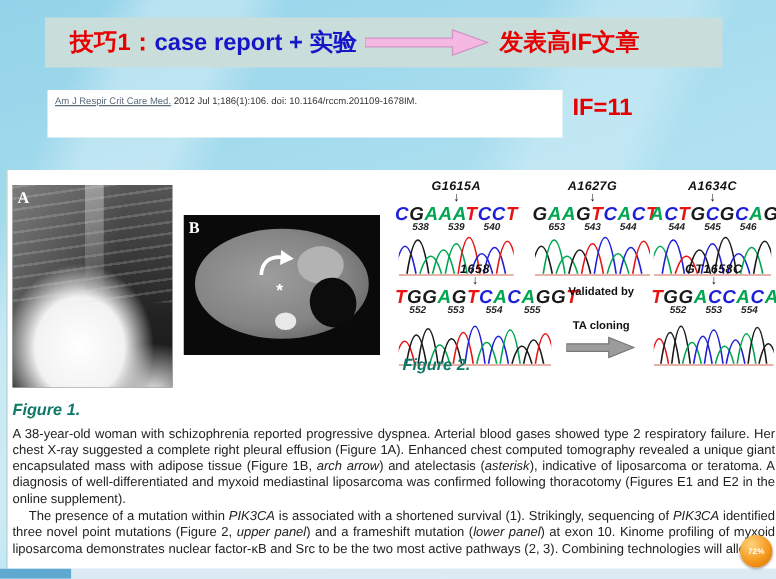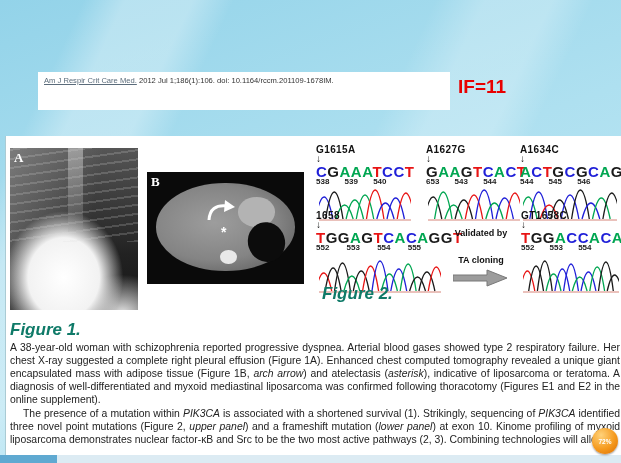--- a/index.html
+++ b/index.html
@@ -46,24 +46,24 @@
   
   .ct{position:absolute;left:141px;top:36px;width:157px;height:112px;background:#0a0a0a;overflow:hidden;}
   .ct-body{position:absolute;left:6%;top:10%;width:88%;height:78%;border-radius:50%;
     background:radial-gradient(ellipse at 42% 45%, #9d9d9d 0%, #848484 55%, #636363 85%, #4a4a4a 100%);}
   .ct-heart{position:absolute;right:14%;top:16%;width:27%;height:34%;border-radius:50%;background:#b3b3b3;}
   .ct-air{position:absolute;right:7%;bottom:10%;width:27%;height:46%;border-radius:50%;
     background:#0c0c0c;transform:rotate(-18deg);}
   .ct-spine{position:absolute;left:46%;bottom:8%;width:12%;height:16%;border-radius:50%;background:#e8e8e8;}
   .ct-arrow{position:absolute;left:58px;top:26px;z-index:3;}
   .ct-ast{position:absolute;left:74px;top:52px;color:#fff;font-size:14px;font-weight:bold;z-index:3;}
-  .figcap{position:absolute;font-size:17px;font-weight:bold;font-style:italic;color:#0f7a68;}
+  .figcap{position:absolute;font-size:13px;font-weight:bold;font-style:italic;color:#0f7a68;}
   
   .chromo{position:absolute;left:310px;top:8px;width:306px;height:158px;}
-  .unit{position:absolute;}
+  .unit{position:absolute;text-align:center;font-style:italic;}
   .mut{font-size:10px;font-weight:700;color:#111;letter-spacing:.4px;}
   .darr{font-size:10px;font-weight:bold;line-height:8px;color:#111;}
   .seq{font-size:15px;font-weight:bold;letter-spacing:.5px;line-height:11px;margin-top:3px;white-space:nowrap;}
   .pos{font-size:8px;font-weight:bold;color:#222;word-spacing:13px;line-height:9px;white-space:nowrap;}
   .trace{display:block;margin:1px auto 0 auto;}
   .validated{position:absolute;left:128px;top:68px;width:74px;text-align:center;}
   .validated .vt{font-size:9px;font-weight:bold;color:#111;line-height:11px;margin-top:16px;}
   .validated svg{display:block;margin:3px auto 0 auto;}
   
   .textblock{position:absolute;left:4px;top:206px;width:610px;font-size:10.4px;color:#222;
@@ -78,20 +78,28 @@
   
   .bstrip{position:absolute;left:0;top:455px;width:621px;height:8px;z-index:2;}
   .bstrip .b1{position:absolute;left:0;top:0;width:57px;height:8px;background:#5fa9d1;}
   .bstrip .b2{position:absolute;left:57px;top:0;width:564px;height:8px;background:#dcebf3;}
 </style>
 </head>
 <body>
 
 <div id="slide">
 
+  <div class="hdr">
+    <span class="t red">技巧1：</span>
+    <span class="t blue">case report + 实验</span>
+    <svg class="arrow-pink" width="100" height="26" viewBox="0 0 100 26">
+      <polygon points="0,9.5 70,9.5 70,3 98,13 70,23 70,16.5 0,16.5" fill="#f5b8e2" stroke="#cf93c6" stroke-width="1"></polygon>
+    </svg>
+    <span class="t red">发表高IF文章</span>
+  </div>
 
   <div class="cite">
     <div class="meta">
       <span class="jlink">Am J Respir Crit Care Med.</span><span> 2012 Jul 1;186(1):106. doi: 10.1164/rccm.201109-1678IM.</span>
     </div>
   </div>
   <div class="if">IF=11</div>
 
 
   <div class="doc">

